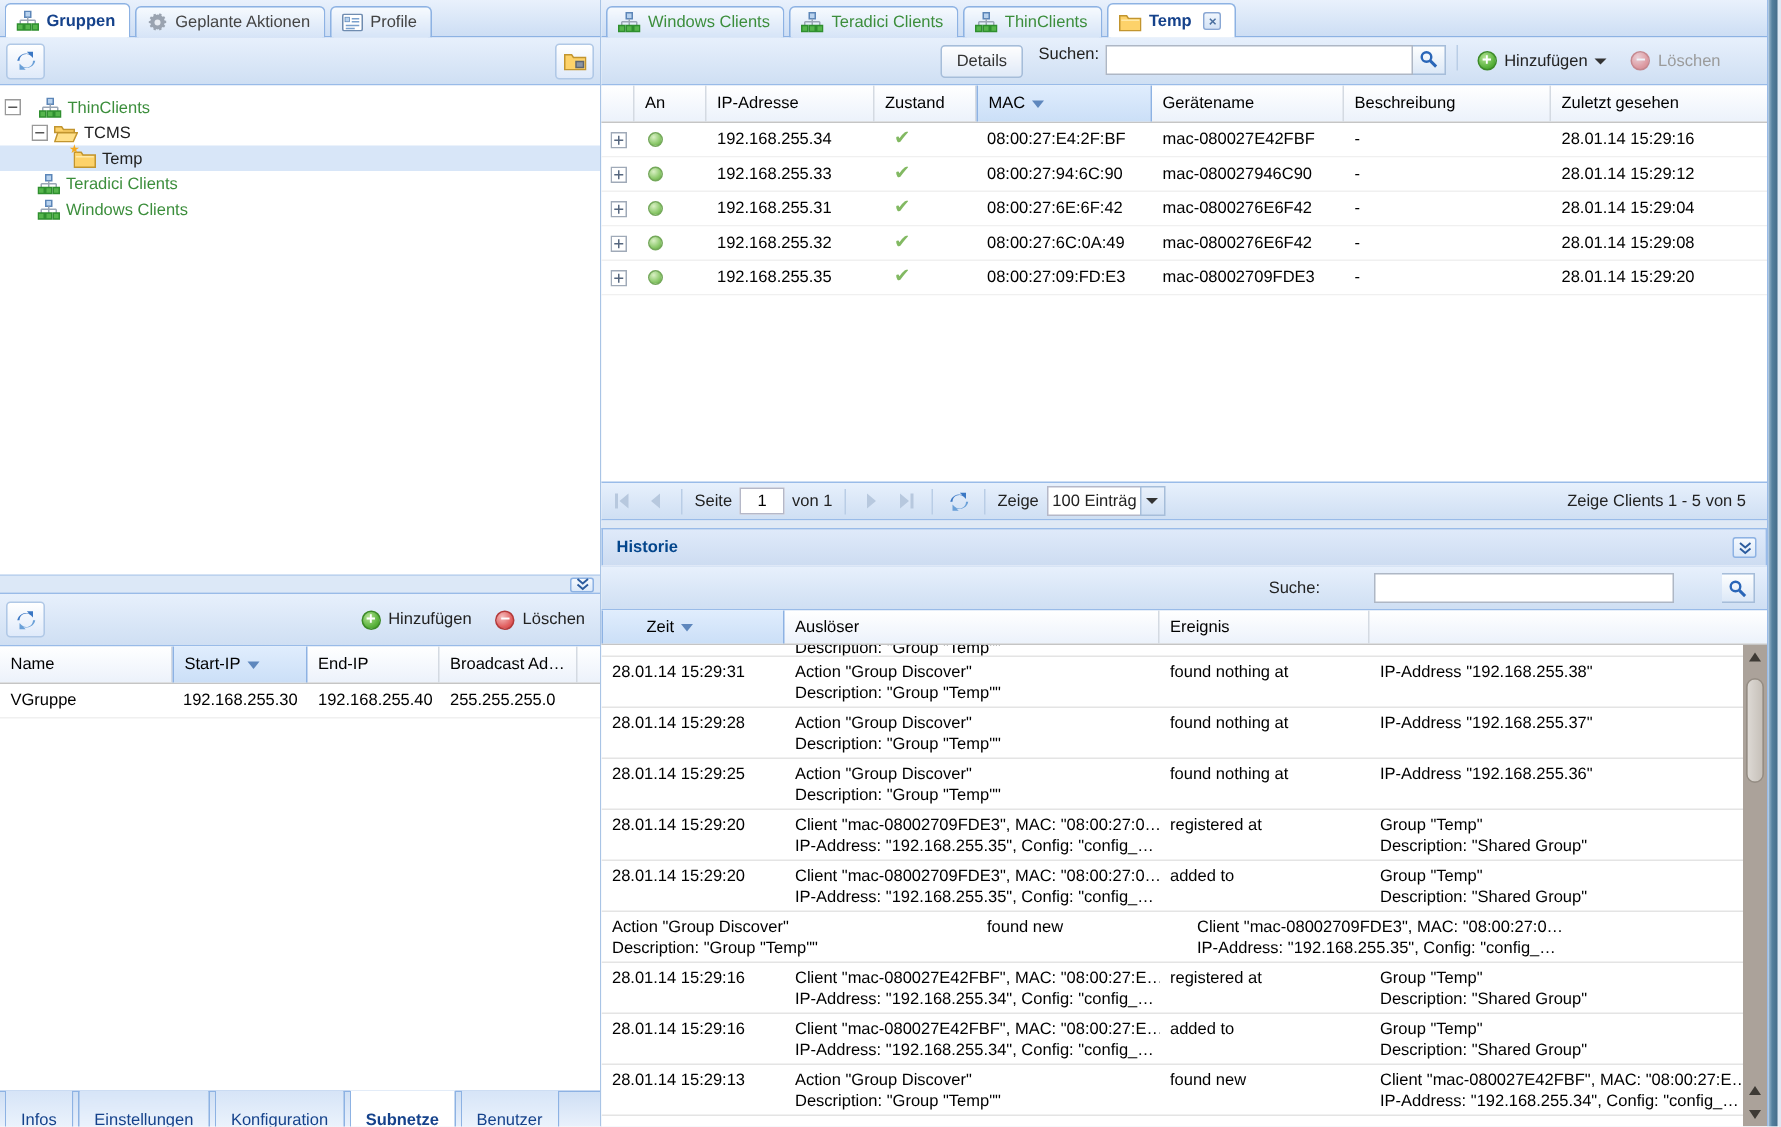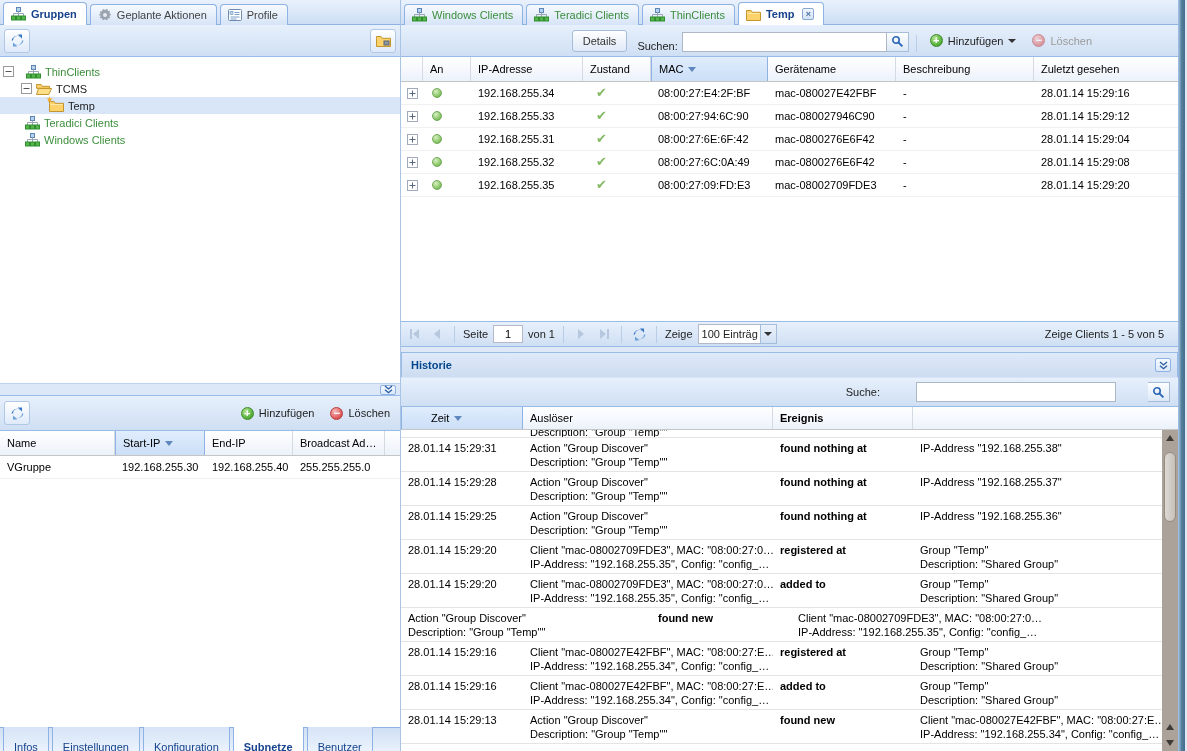--- a/index.html
+++ b/index.html
@@ -131,21 +131,21 @@
     border: 1px solid #8db2e3; border-top: none;
     border-radius: 0 0 4px 4px;
     background: linear-gradient(#d6e4f7, #eef5fd);
     color: #15428b; white-space: nowrap; cursor: pointer;
   }
   .btab.active { background: #fff; font-weight: bold; height: 22px; z-index: 2; }
 
   
   .right-panel { width: 778px; flex: none; display: flex; flex-direction: column; background: #fff; border-right: 1px solid #99bbe8; }
   .main-toolbar { height: 32px; }
-  .main-toolbar .right-group { margin-left: auto; display: flex; align-items: flex-end; gap: 4px; margin-right: 76px; }
+  .main-toolbar .right-group { margin-left: auto; display: flex; align-items: flex-start; gap: 4px; margin-right: 21px; }
   .close-box {
     width: 12px; height: 12px; margin-left: 3px;
     border: 1px solid #89a7d4; border-radius: 2px;
     background: linear-gradient(#f0f6fd, #d4e3f6);
     color: #4a6f9f; font-size: 9px; font-weight: bold; line-height: 10px; text-align: center; cursor: pointer;
   }
   .c-expand { width: 22px; } .c-an { width: 48px; } .c-ip { width: 112px; }
   .c-zustand { width: 68px; } .c-mac { width: 117px; } .c-device { width: 128px; }
   .c-desc { width: 138px; } .c-seen { flex: 1; }
   .clients-fill { flex: none; height: 124px; background: #fff; }
@@ -170,21 +170,21 @@
   .gap5 { height: 5px; background: #dfe9f5; flex: none; }
   .historie-header {
     height: 25px; flex: none; display: flex; align-items: center;
     background: linear-gradient(#dfeafa, #cddcf1);
     border: 1px solid #99bbe8; border-bottom: none;
     padding: 0 6px 0 9px;
     color: #04468c; font-weight: bold;
   }
   .suche-toolbar { height: 30px; justify-content: flex-end; padding-right: 8px; border-top: 1px solid #d7e4f5; gap: 36px; }
   .history-header { height: 23px; }
-  .h-zeit { width: 122px; padding-left: 29px; } .h-ausl { width: 250px; } .h-ereignis { width: 140px; font-weight: bold; } .h-context { flex: 1; }
+  .h-zeit { width: 122px; padding-left: 29px; } .h-ausl { width: 250px; } .h-ereignis { width: 140px; } .h-context { flex: 1; }
   .history-body { position: relative; flex: 1; background: #fff; overflow: hidden; }
   .history-rows { margin-right: 16px; }
   .hrow { display: flex; background: #fff; border-bottom: 1px solid #e4e4e4; height: 34px; overflow: hidden; }
   .hcell { padding: 3px 4px 0 7px; overflow: hidden; white-space: nowrap; color: #000; line-height: 14px; }
   .clipped-row { height: 8px; overflow: hidden; border-bottom: 1px solid #e4e4e4; display: flex; }
   .clipped-row .hcell { margin-top: -8px; }
 
   .vscrollbar { position: absolute; top: 0; right: 0; width: 16px; height: 100%; background: #aba29a; }
   .sb-arrow { position: absolute; left: 0; width: 16px; height: 16px; display: flex; align-items: center; justify-content: center; cursor: pointer; }
   .sb-up-tri { width: 0; height: 0; border-left: 4px solid transparent; border-right: 4px solid transparent; border-bottom: 6px solid #3e3a35; }

